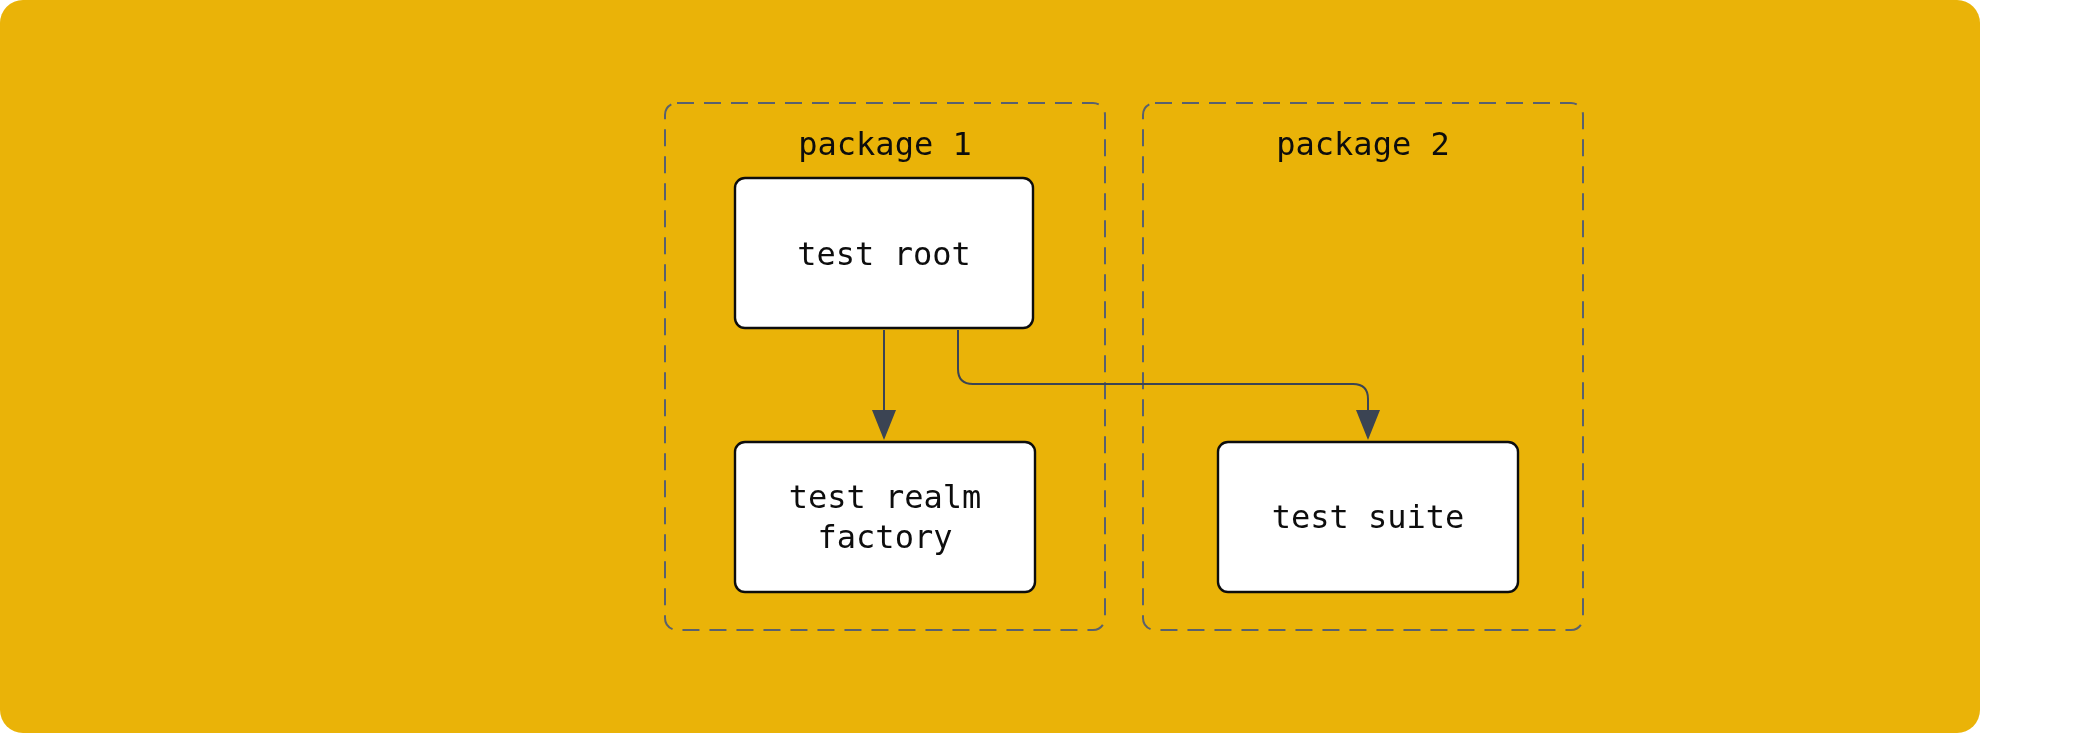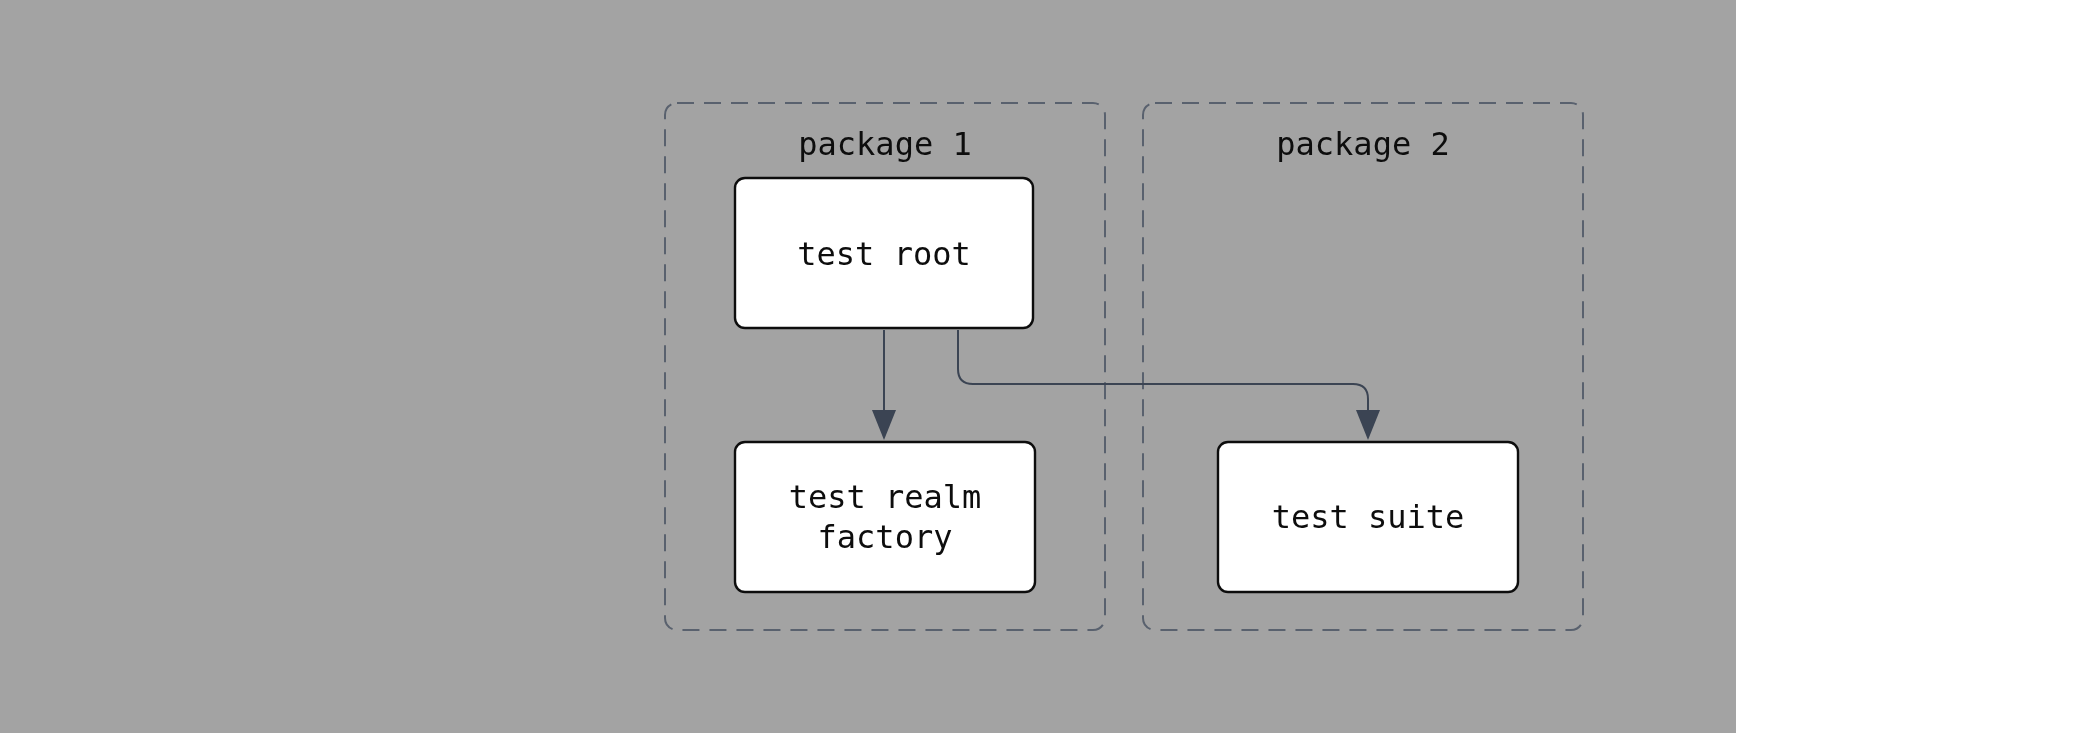--- a/index.html
+++ b/index.html
@@ -2,25 +2,26 @@
 <html><head>
 <meta charset="utf-8">
 <style>
   html, body {
     margin: 0;
     padding: 0;
     background: #ffffff;
   }
   .stage {
     position: relative;
-    width: 1736px;
+    width: 1980px;
     height: 733px;
-    background: #a3a3a3;
+    background: #eab308;
     overflow: hidden;
     font-family: "DejaVu Sans Mono", "Liberation Mono", monospace;
+    border-radius: 23px;
   }
   svg { display: block; }
   .cluster-rect {
     fill: none;
     stroke: #59616e;
     stroke-width: 2;
     stroke-dasharray: 17 10;
   }
   .cluster-label {
     font-family: "DejaVu Sans Mono", "Liberation Mono", monospace;

